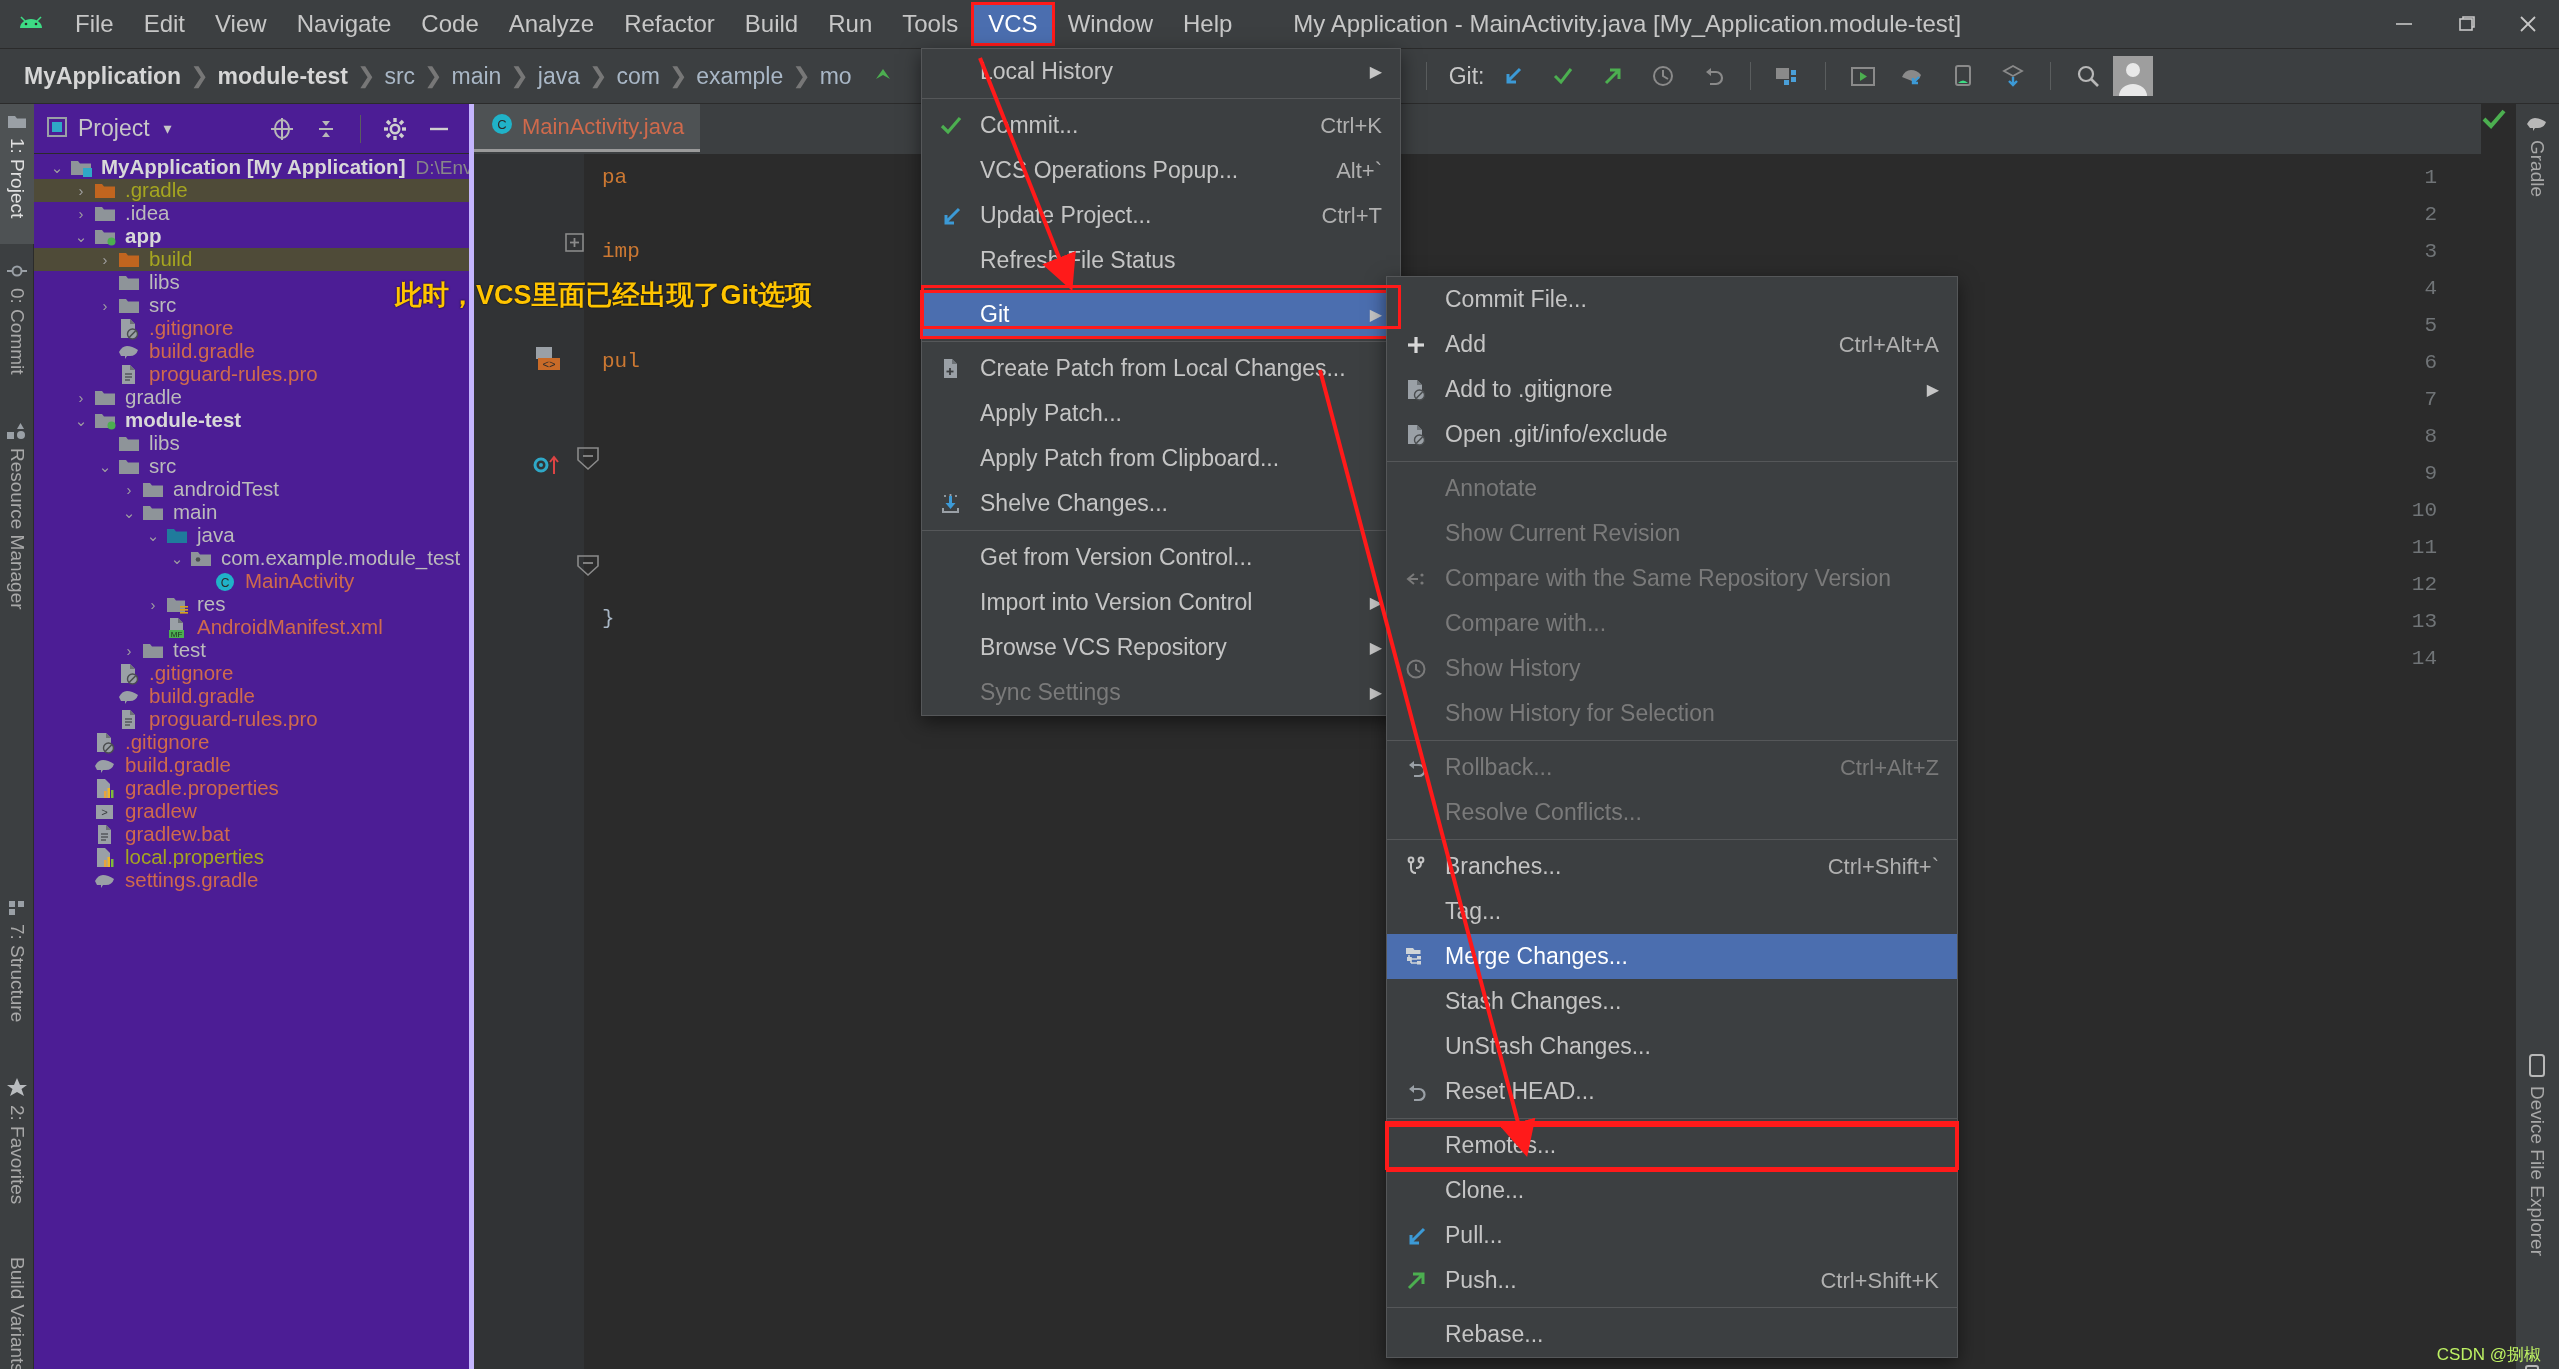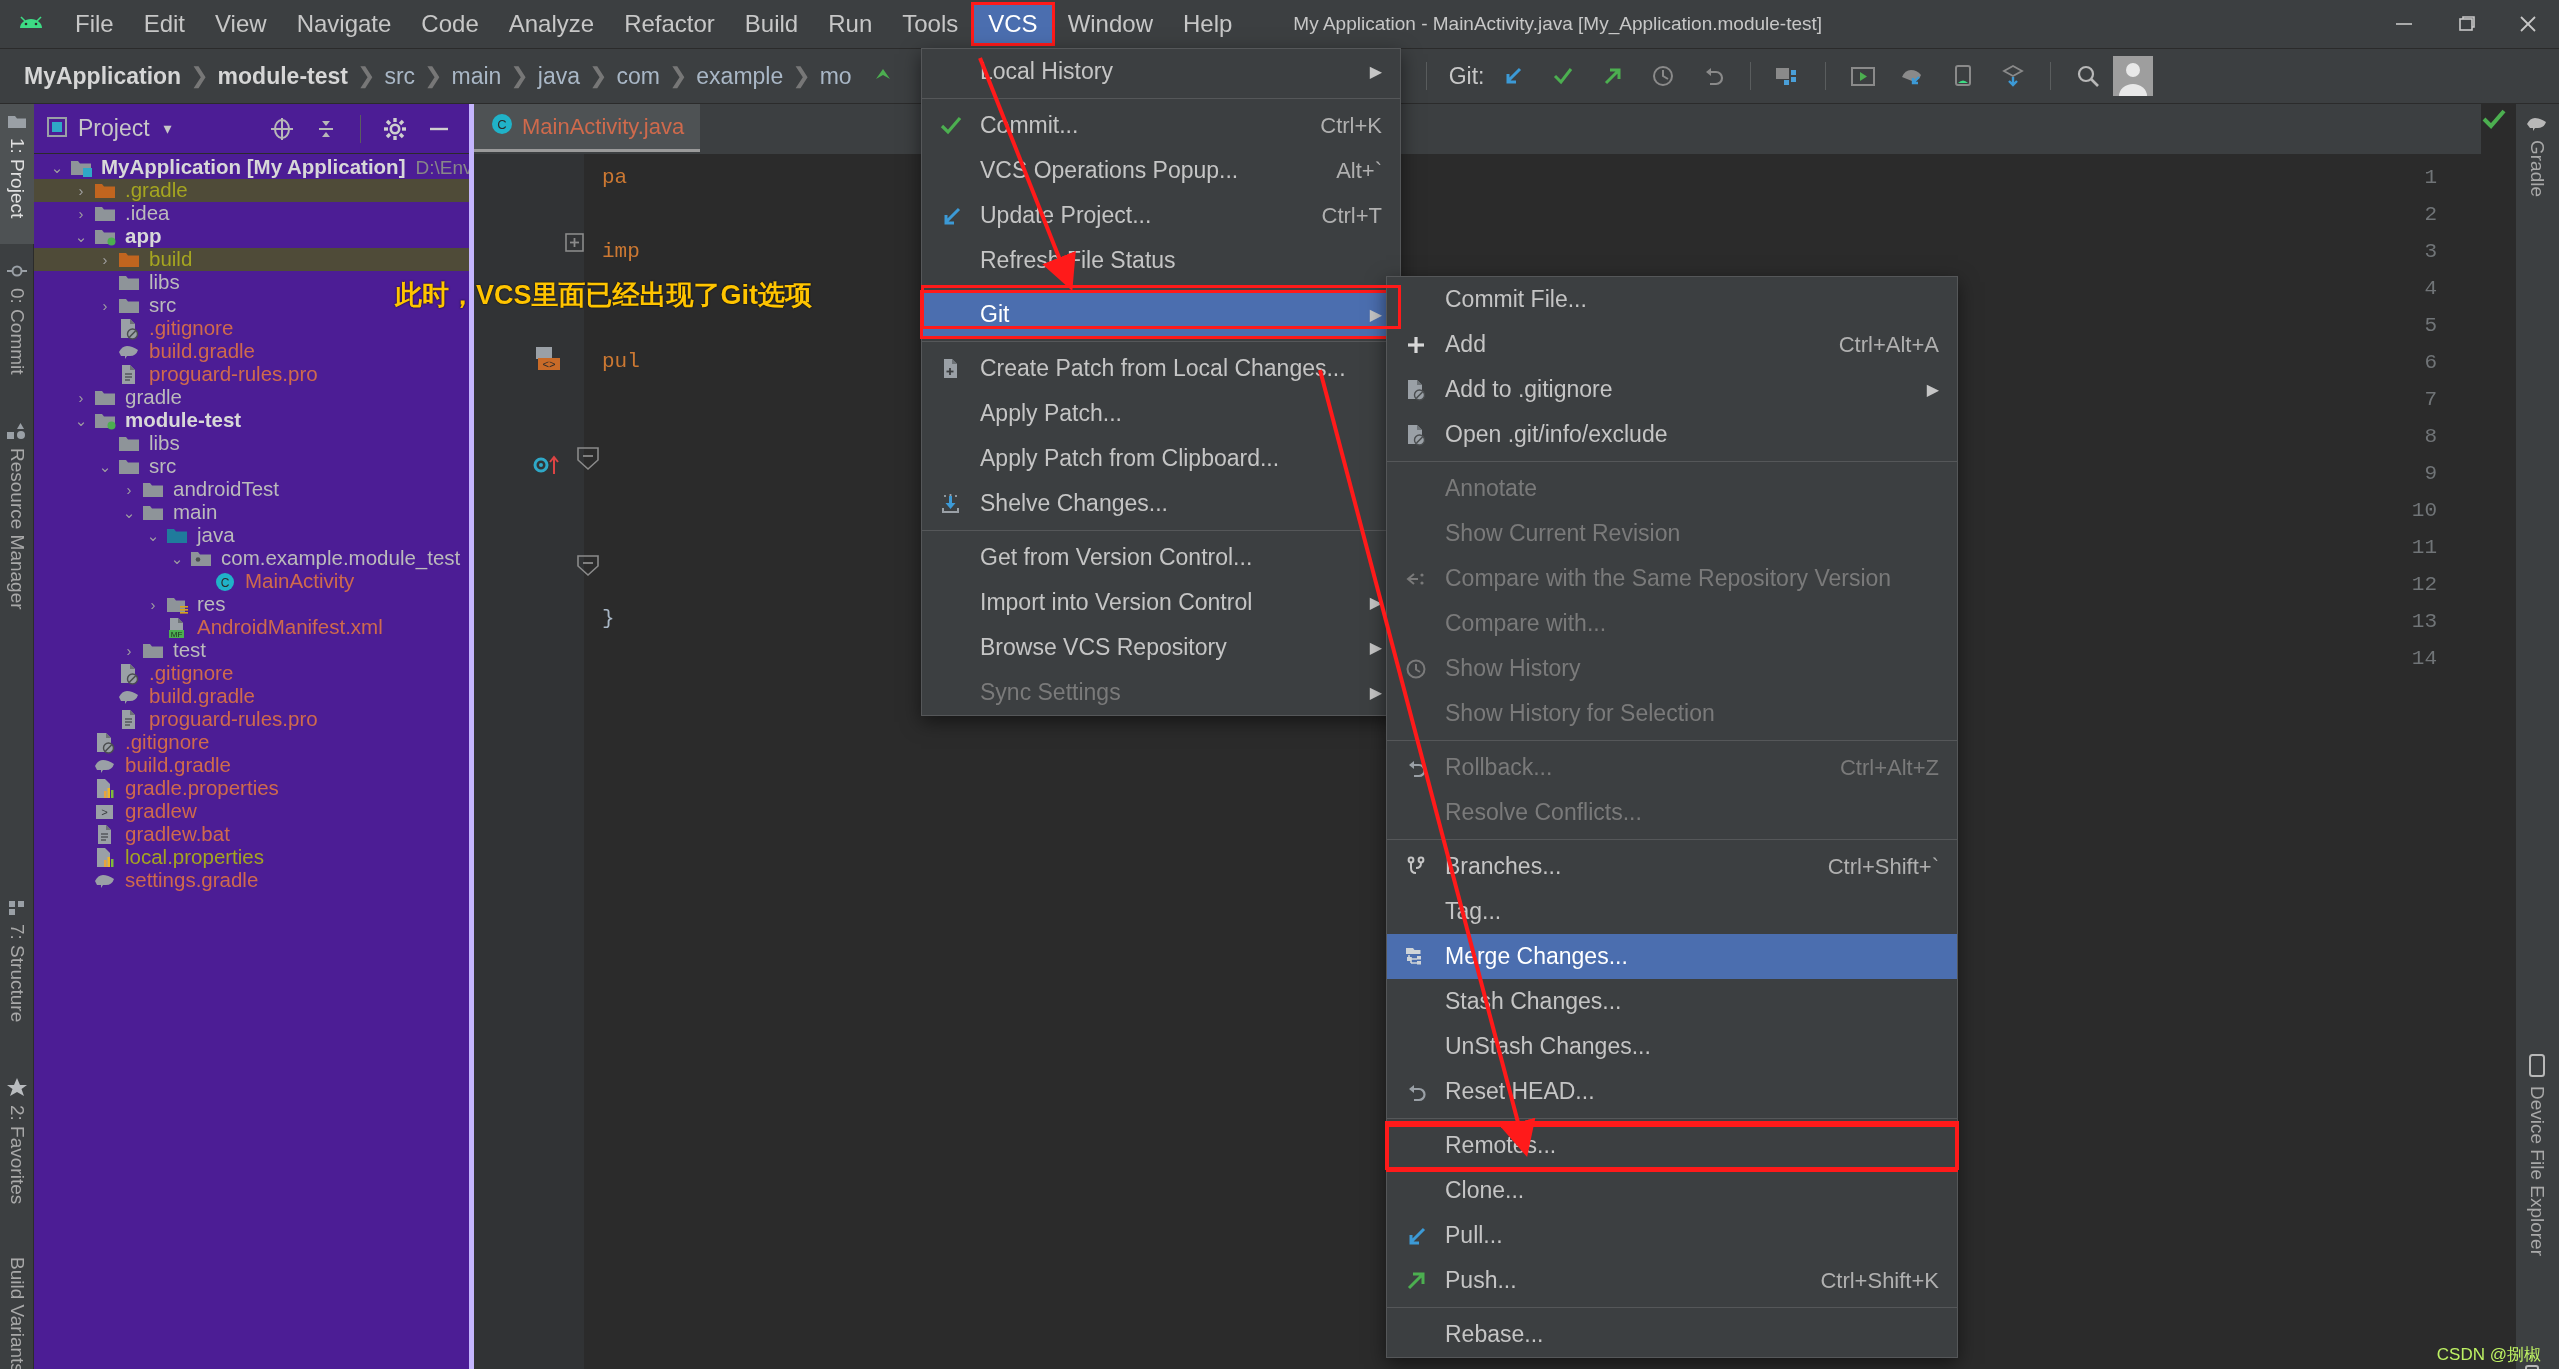--- a/index.html
+++ b/index.html
@@ -17,21 +17,21 @@
     position:absolute; left:0; top:0; width:2559px; height:48px;
     background:#3c3f41; display:flex; align-items:center;
   }
   .logo{ width:30px;height:30px;margin-left:16px;margin-right:14px;display:flex;align-items:center;justify-content:center;}
   .menubar{ display:flex; align-items:center; height:48px; }
   .menu-item{
     padding:4px 15px; font-size:24px; color:#c7c7c7; height:40px;
     display:flex; align-items:center; line-height:1;
   }
   .menu-item.active{ background:#4b6eaf; color:#ffffff; outline:3px solid #ff1a1a; outline-offset:-1px; position:relative; z-index:40;}
-  .win-title{ margin-left:46px; font-size:19px; color:#c7c7c7; white-space:nowrap;}
+  .win-title{ margin-left:46px; font-size:24px; color:#c7c7c7; white-space:nowrap;}
   .win-ctrl{ position:absolute; right:0; top:0; height:48px; display:flex; align-items:center;}
   .win-btn{ width:62px;height:48px;display:flex;align-items:center;justify-content:center;color:#c7c7c7;}
 
   
   .toolbar{
     position:absolute; left:0; top:48px; width:2559px; height:56px;
     background:#3c3f41; border-top:1px solid #2b2b2b; border-bottom:1px solid #2b2b2b;
     display:flex; align-items:center;
   }
   .crumbs{ display:flex; align-items:center; padding-left:18px; height:56px;}

